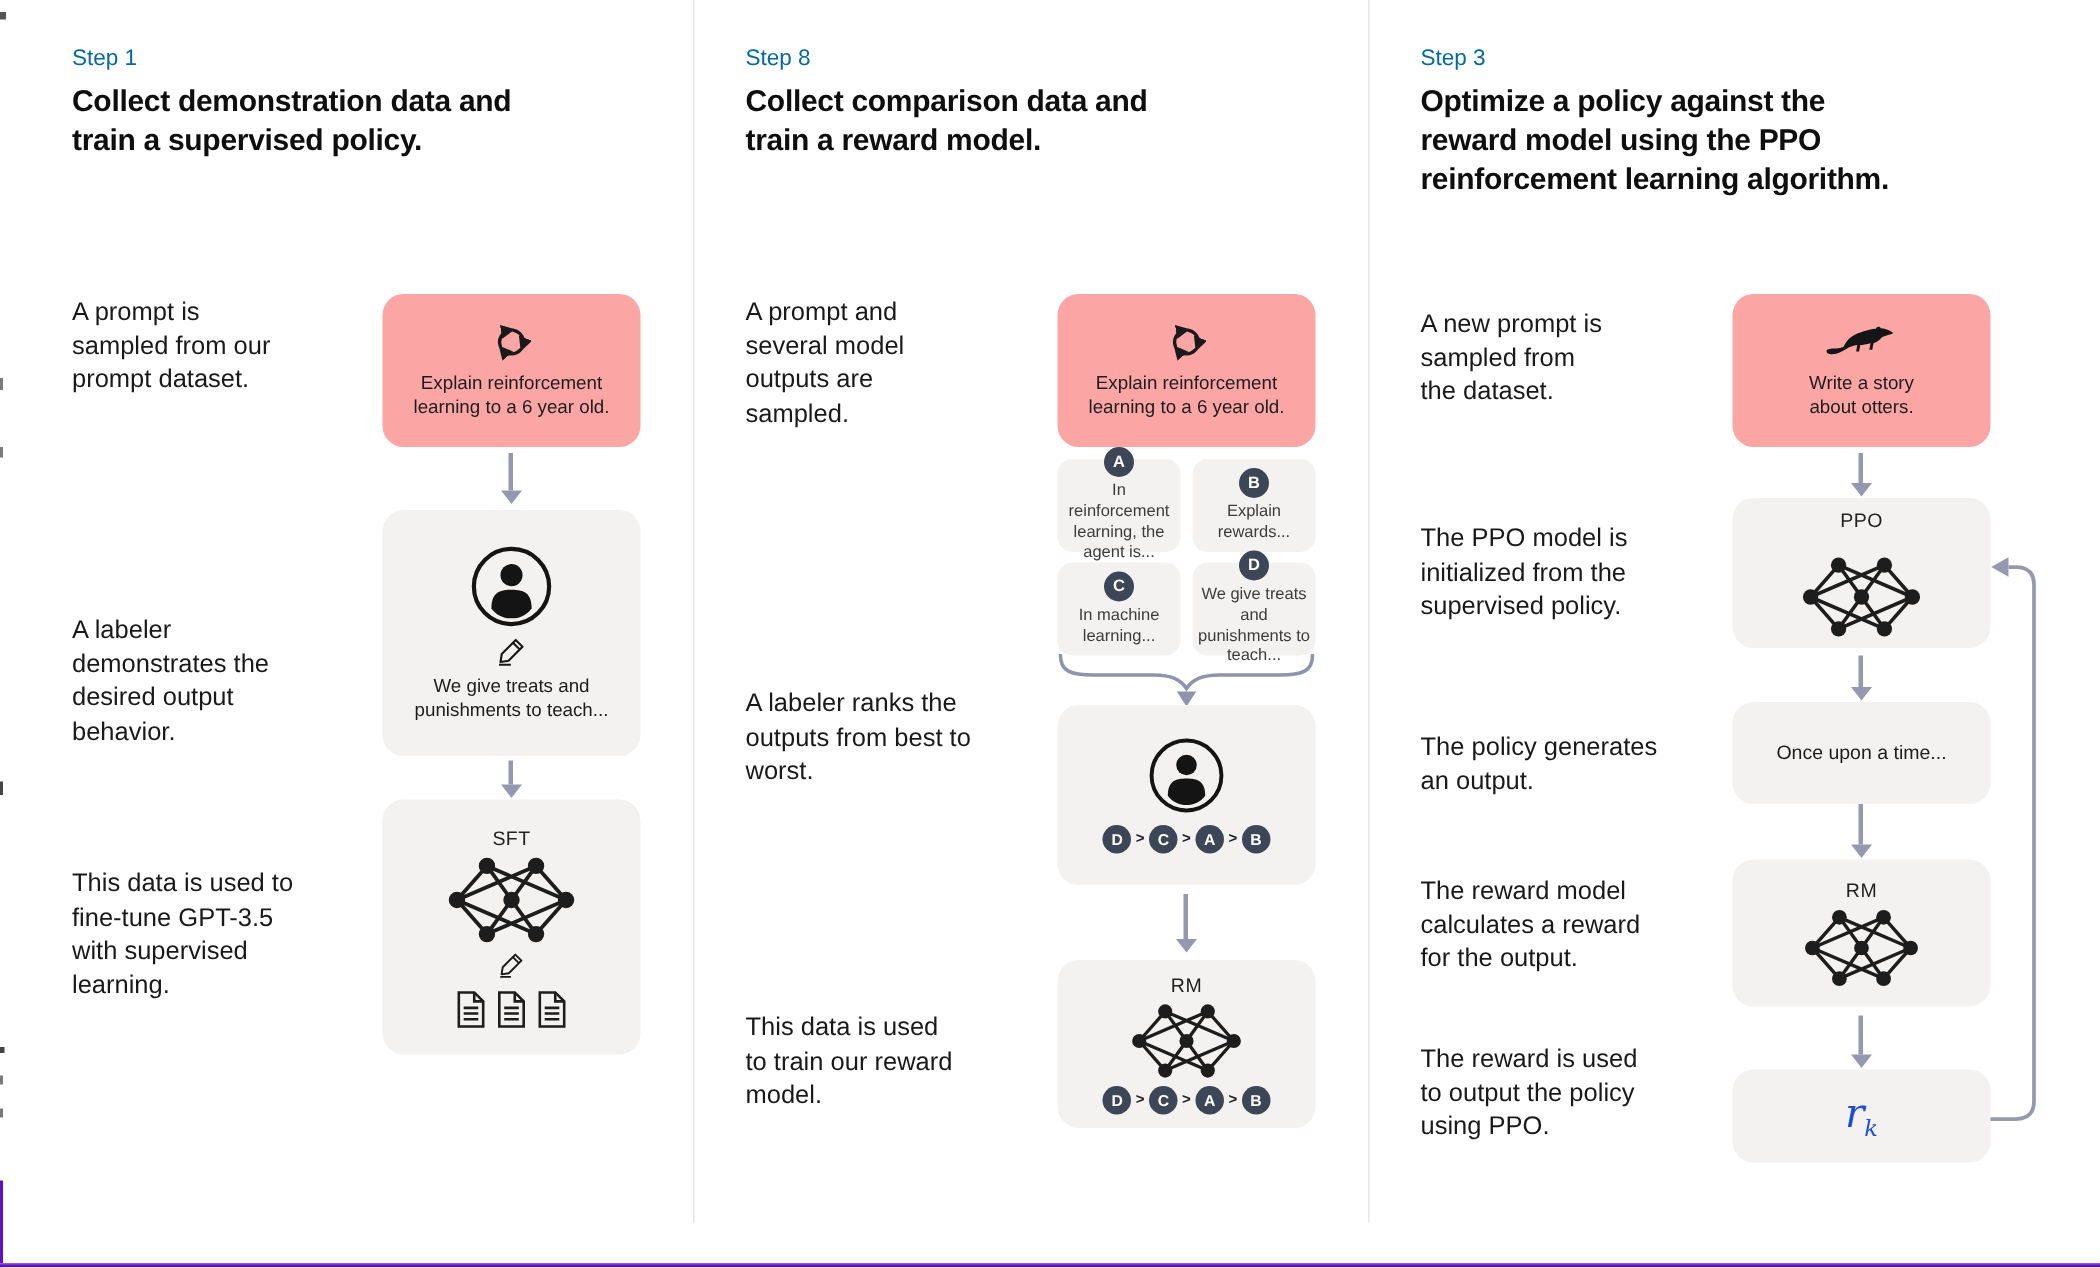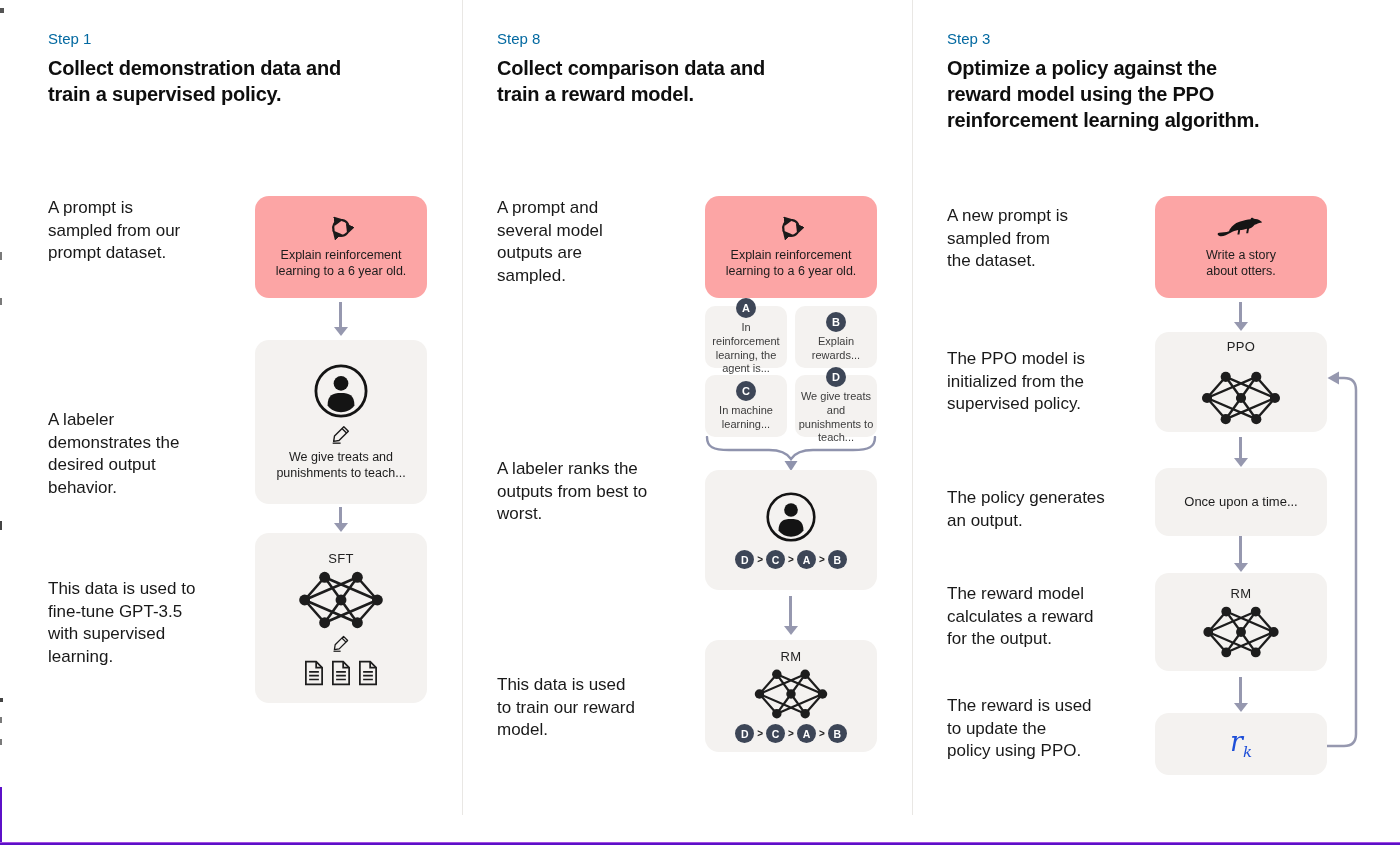--- a/index.html
+++ b/index.html
@@ -288,21 +288,21 @@
           <circle cx="48" cy="33" r="6"></circle>
           <circle cx="88" cy="33" r="6"></circle>
         <circle cx="30" cy="58" r="6"></circle>
           <circle cx="66" cy="58" r="6"></circle>
       </g>
     </svg>
   </div>
 
   <div class="varrow" style="left:1239px;top:677px;height:26px;"></div>
 
-  <div class="cap" style="left:947px;top:695px;width:145px;">The reward is used to update the policy using PPO.</div>
+  <div class="cap" style="left:947px;top:695px;width:145px;">The reward is used to output the policy using PPO.</div>
 
   <div class="bigbox gray" style="left:1155px;top:713px;height:62px;">
     <span class="rk"><i>r</i><sub>k</sub></span>
   </div>
 
   <svg style="position:absolute;left:1326px;top:366px;" width="44" height="392" viewBox="0 0 44 392">
     <path d="M1,380 L18,380 Q30,380 30,368 L30,24 Q30,12 18,12 L13,12" stroke="#9698af" stroke-width="2.5" fill="none"></path>
     <polygon points="13,5.5 13,18.5 1.5,12" fill="#9698af"></polygon>
   </svg>
 

